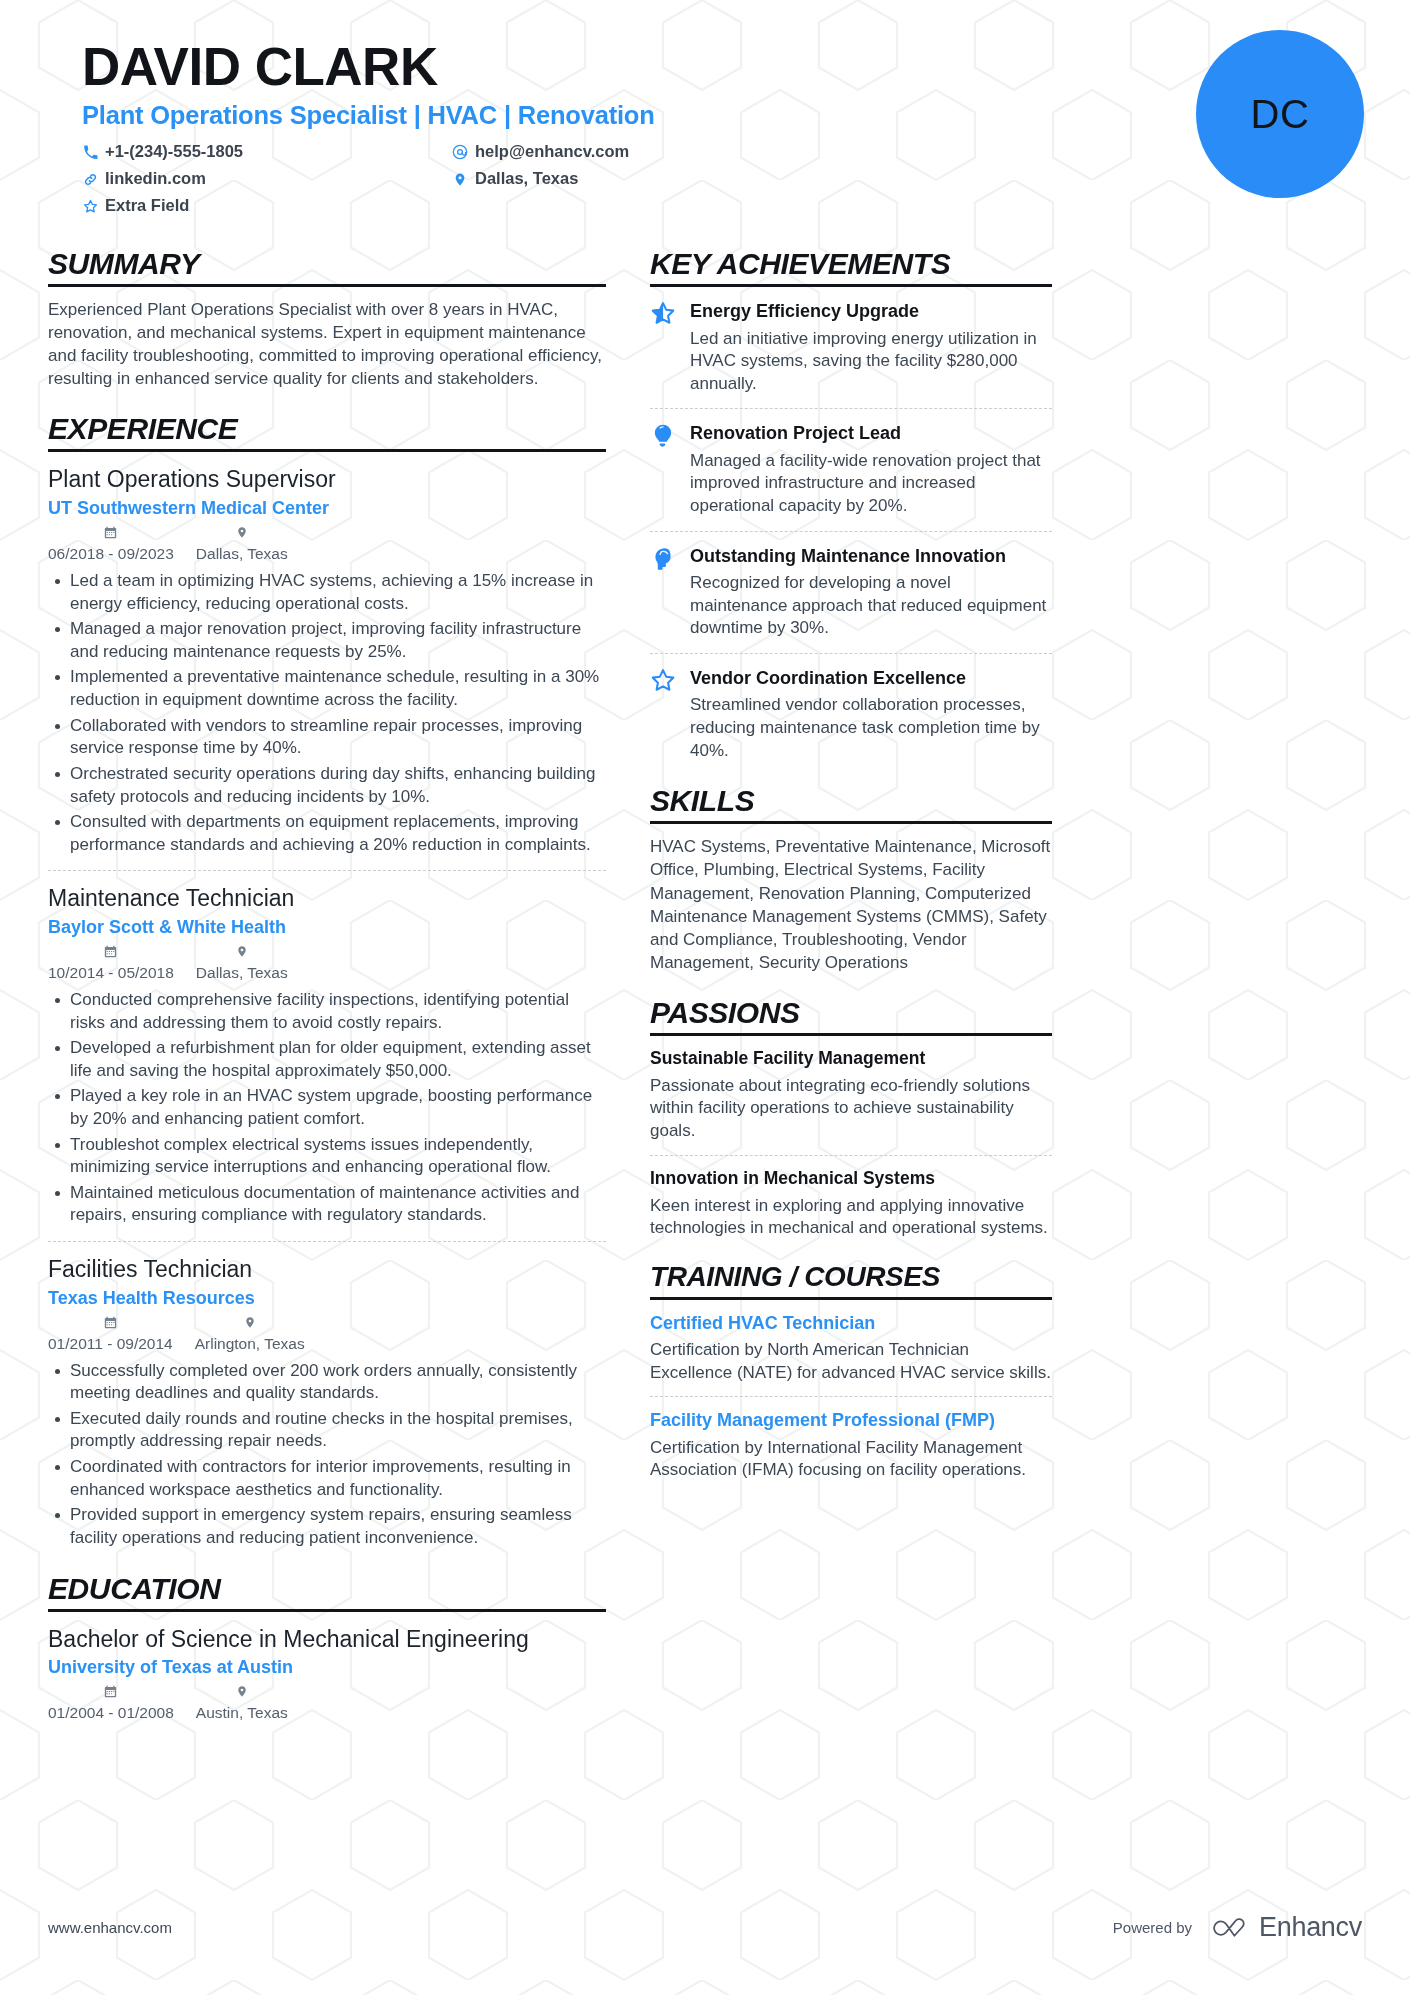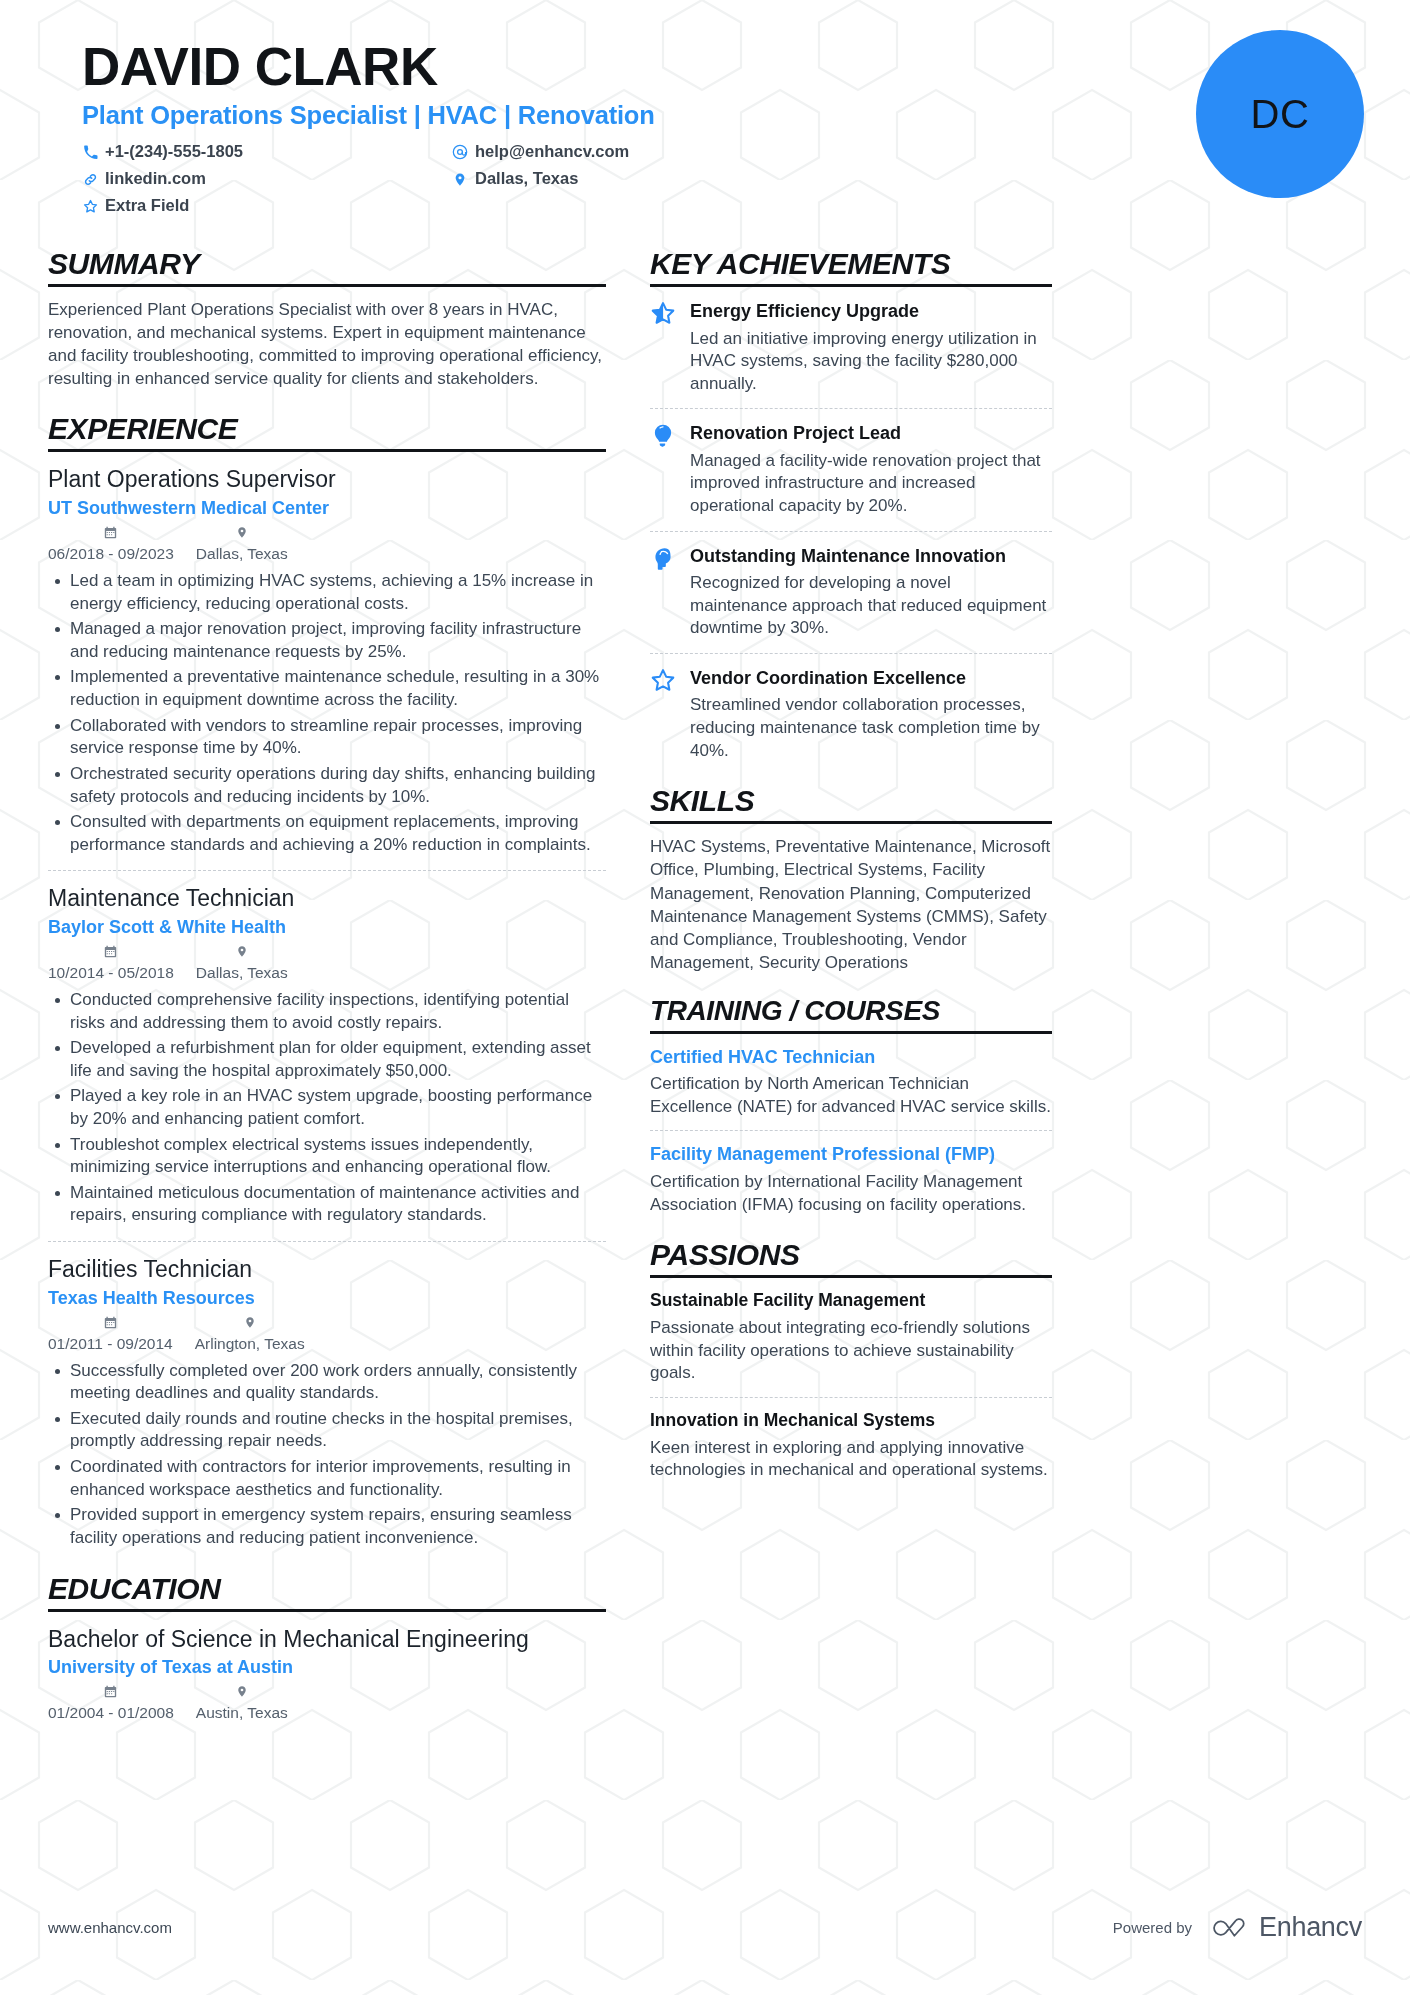--- a/index.html
+++ b/index.html
@@ -496,40 +496,40 @@
           </div>
         </div>
       </div>
 
       <div class="sec">
         <div class="sec-title">SKILLS</div>
         <div class="body-text skills-text">HVAC Systems, Preventative Maintenance, Microsoft Office, Plumbing, Electrical Systems, Facility Management, Renovation Planning, Computerized Maintenance Management Systems (CMMS), Safety and Compliance, Troubleshooting, Vendor Management, Security Operations</div>
       </div>
 
       <div class="sec">
+        <div class="sec-title">PASSIONS</div>
+        <div class="passion">
+          <div class="passion-title">Sustainable Facility Management</div>
+          <div class="passion-desc">Passionate about integrating eco-friendly solutions within facility operations to achieve sustainability goals.</div>
+        </div>
+        <div class="passion">
+          <div class="passion-title">Innovation in Mechanical Systems</div>
+          <div class="passion-desc">Keen interest in exploring and applying innovative technologies in mechanical and operational systems.</div>
+        </div>
+      </div>
+
+      <div class="sec">
         <div class="sec-title small">TRAINING / COURSES</div>
         <div class="train">
           <div class="train-title">Certified HVAC Technician</div>
           <div class="train-desc">Certification by North American Technician Excellence (NATE) for advanced HVAC service skills.</div>
         </div>
         <div class="train">
           <div class="train-title">Facility Management Professional (FMP)</div>
           <div class="train-desc">Certification by International Facility Management Association (IFMA) focusing on facility operations.</div>
-        </div>
-      </div>
-
-      <div class="sec">
-        <div class="sec-title">PASSIONS</div>
-        <div class="passion">
-          <div class="passion-title">Sustainable Facility Management</div>
-          <div class="passion-desc">Passionate about integrating eco-friendly solutions within facility operations to achieve sustainability goals.</div>
-        </div>
-        <div class="passion">
-          <div class="passion-title">Innovation in Mechanical Systems</div>
-          <div class="passion-desc">Keen interest in exploring and applying innovative technologies in mechanical and operational systems.</div>
         </div>
       </div>
 
     </div>
   </div>
 
   <div class="footer">
     <div class="footer-url">www.enhancv.com</div>
     <div class="footer-right">
       <div class="footer-powered">Powered by</div>

